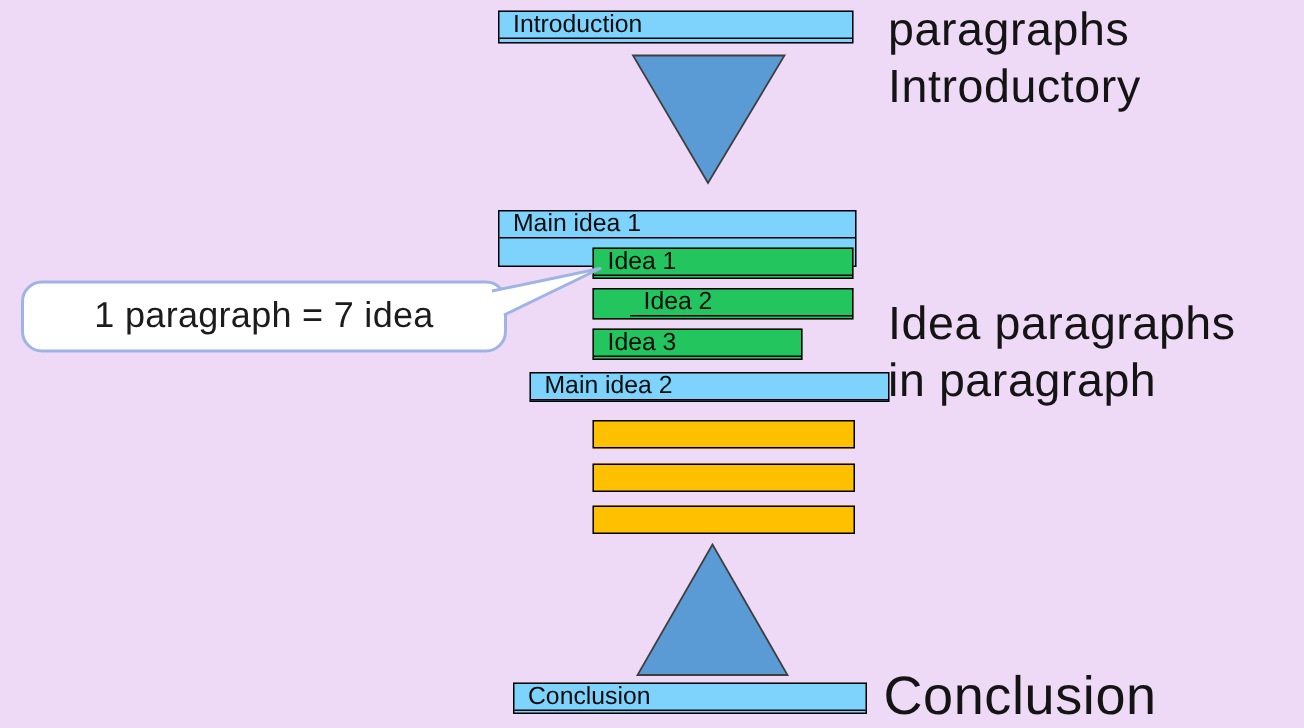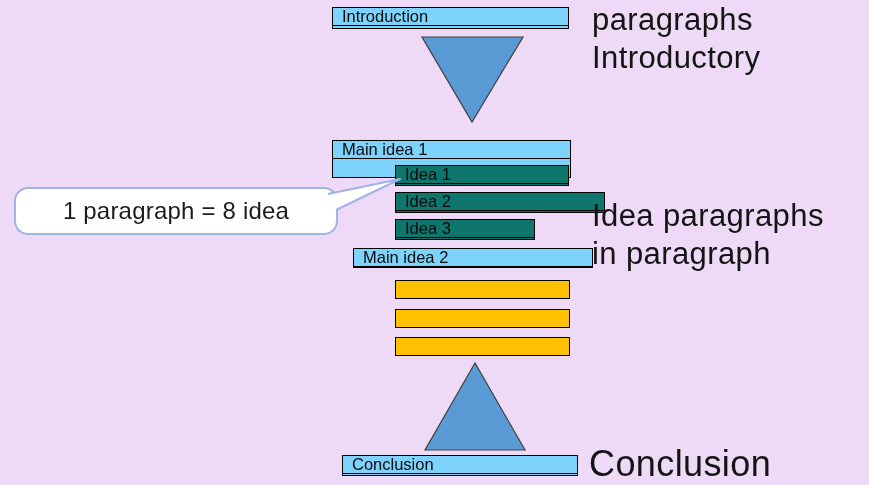--- a/index.html
+++ b/index.html
@@ -14,21 +14,21 @@
     background:#EEDAF6;
     overflow:hidden;
   }
   
   .labelbox{
     position:absolute;
     border:1.6px solid #000;
     box-sizing:border-box;
   }
   .labelbox.cyan{ background:#7dd3fc; }
-  .labelbox.orange{ background:#0f766e; }
+  .labelbox.orange{ background:#22c55e; }
   .labelbox .txt{
     display:block;
     font-size:16.5px;
     line-height:15px;
     color:#0b0b0b;
     padding:1px 0 1px 9px;
     border-bottom:1.4px solid #000;
     white-space:nowrap;
     overflow:hidden;
   }
@@ -77,21 +77,21 @@
     <polygon points="6,4 107,4 56,89"></polygon>
   </svg>
 
   <div class="labelbox cyan" style="left:332px; top:140px; width:239px; height:38px;">
     <span class="txt">Main idea 1</span>
   </div>
 
   <div class="labelbox orange" style="left:395px; top:165px; width:174px; height:21px;">
     <span class="txt">Idea 1</span>
   </div>
-  <div class="labelbox orange" style="left:395px; top:192px; width:210px; height:21px;">
+  <div class="labelbox orange" style="left:395px; top:192px; width:174px; height:21px;padding-left:24px;">
     <span class="txt">Idea 2</span>
   </div>
   <div class="labelbox orange" style="left:395px; top:219px; width:140px; height:21px;">
     <span class="txt">Idea 3</span>
   </div>
 
   <div class="labelbox cyan" style="left:332px; top:248px; width:240px; height:20px;margin-left:21px;">
     <span class="txt">Main idea 2</span>
   </div>
 
@@ -104,21 +104,21 @@
   </svg>
 
   <div class="labelbox cyan" style="left:342px; top:455px; width:236px; height:21px;">
     <span class="txt">Conclusion</span>
   </div>
 
   <svg id="callout-svg" width="400" height="72" viewBox="0 0 400 72">
     <rect class="bubble" x="5" y="18" width="322" height="46" rx="13"></rect>
     <path class="tail" d="M 318 24 L 390 9 L 326 40"></path>
   </svg>
-  <div class="callout-text">1 paragraph = 8 idea</div>
+  <div class="callout-text">1 paragraph = 7 idea</div>
 
   <div class="biglabel" style="left:592px; top:1px;">
     <div>paragraphs</div>
     <div>Introductory</div>
   </div>
 
   <div class="biglabel" style="left:592px; top:197px;">
     <div>Idea paragraphs</div>
     <div>in paragraph</div>
   </div>

